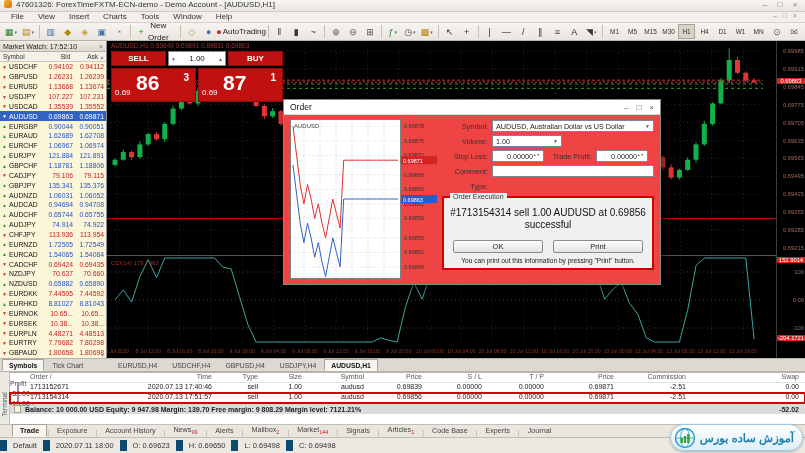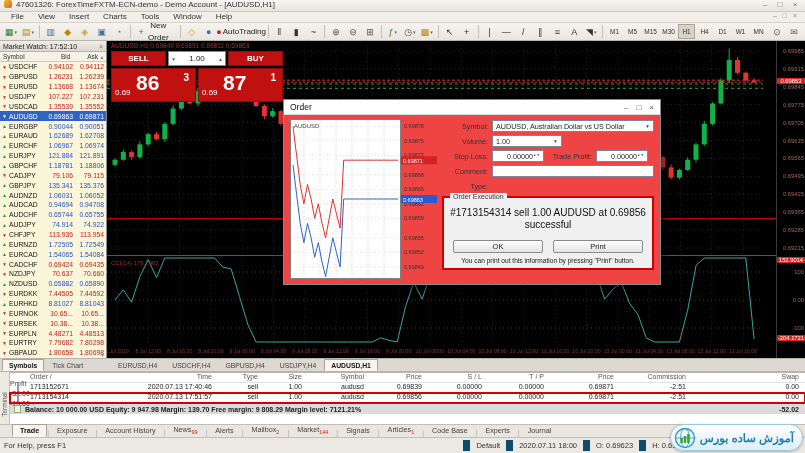--- a/index.html
+++ b/index.html
@@ -816,21 +816,20 @@
     <span class="tab ">Articles<span class="cnt">1</span></span>
     <span class="sep">|</span>
     <span class="tab ">Code Base</span>
     <span class="sep">|</span>
     <span class="tab ">Experts</span>
     <span class="sep">|</span>
     <span class="tab ">Journal</span>
   </div>
 
 <div id="statusbar" class="abs">
-  <span class="seg help">For Help, press F1</span>
   <span class="seg">Default</span>
   <span class="seg">2020.07.11 18:00</span>
   <span class="seg">O: 0.69623</span>
   <span class="seg">H: 0.69650</span>
   <span class="seg">L: 0.69498</span>
   <span class="seg">C: 0.69498</span>
 </div>
 
 <div id="order-dialog" class="abs">
   <div id="dlg-title">

